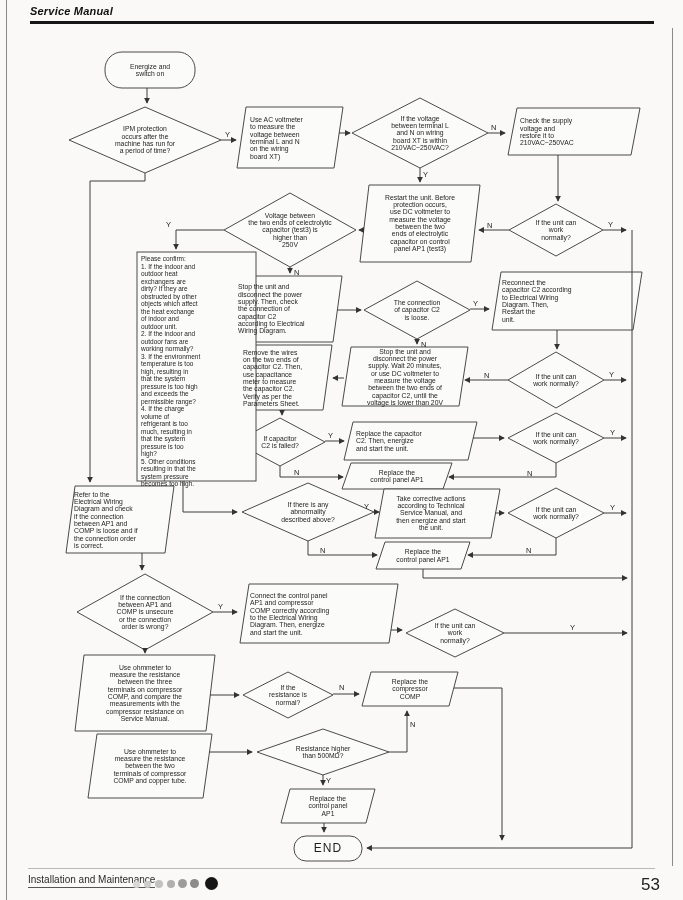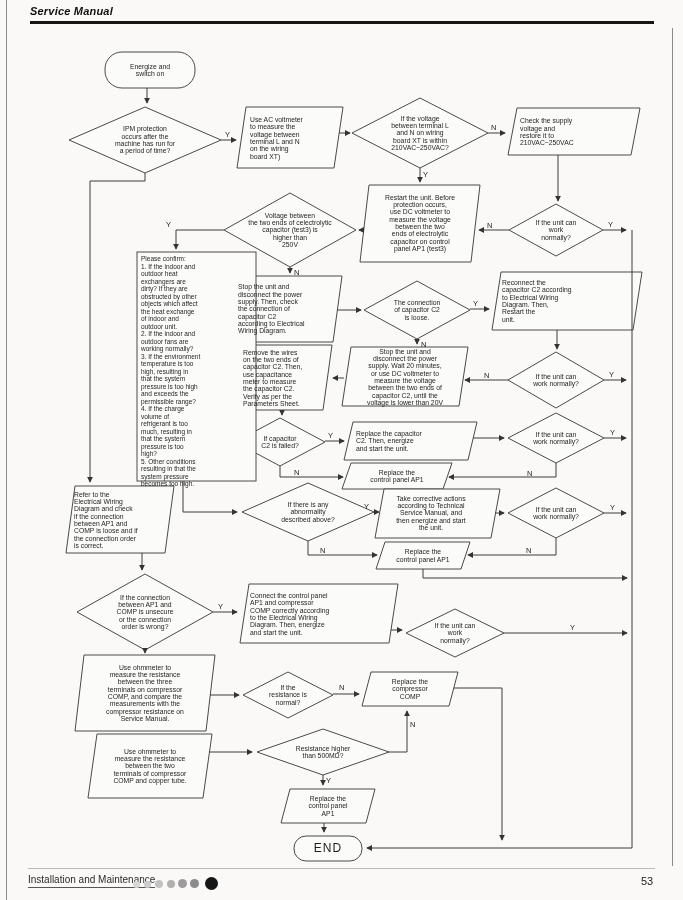--- a/index.html
+++ b/index.html
@@ -9,21 +9,21 @@
   .vline{position:absolute;width:1px;background:#8a8a8a}
   svg.flow{position:absolute;left:0;top:0}
   .nt{position:absolute;display:flex;align-items:center;justify-content:center;text-align:center;
       font-size:6.8px;line-height:7.3px;white-space:pre-line;color:#1e1e1e}
   .l{justify-content:flex-start;text-align:left}
   .conf{font-size:6.5px;line-height:7.5px;align-items:flex-start;padding:2px 1px 0 3px}
   .endt{font-size:12px;letter-spacing:1px}
   .lbl{position:absolute;font-size:7.5px;color:#1e1e1e}
   .frule{position:absolute;left:28px;top:868px;width:627px;height:1px;background:#b9b9b6}
   .fsec{position:absolute;left:28px;top:874px;font-size:10px;color:#2a2a2a;border-bottom:1px solid #555;padding-bottom:2px}
-  .fpage{position:absolute;left:641px;top:875px;font-size:11px;color:#222}
+  .fpage{position:absolute;left:641px;top:875px;font-size:17px;color:#222}
   .dot{position:absolute;border-radius:50%}
 </style>
 </head>
 <body>
 
 <div class="page">
 
   <div class="hdr">Service Manual</div>
   <div class="hrule"></div>
   <div class="vline" style="left:6px;top:0;height:900px"></div>

